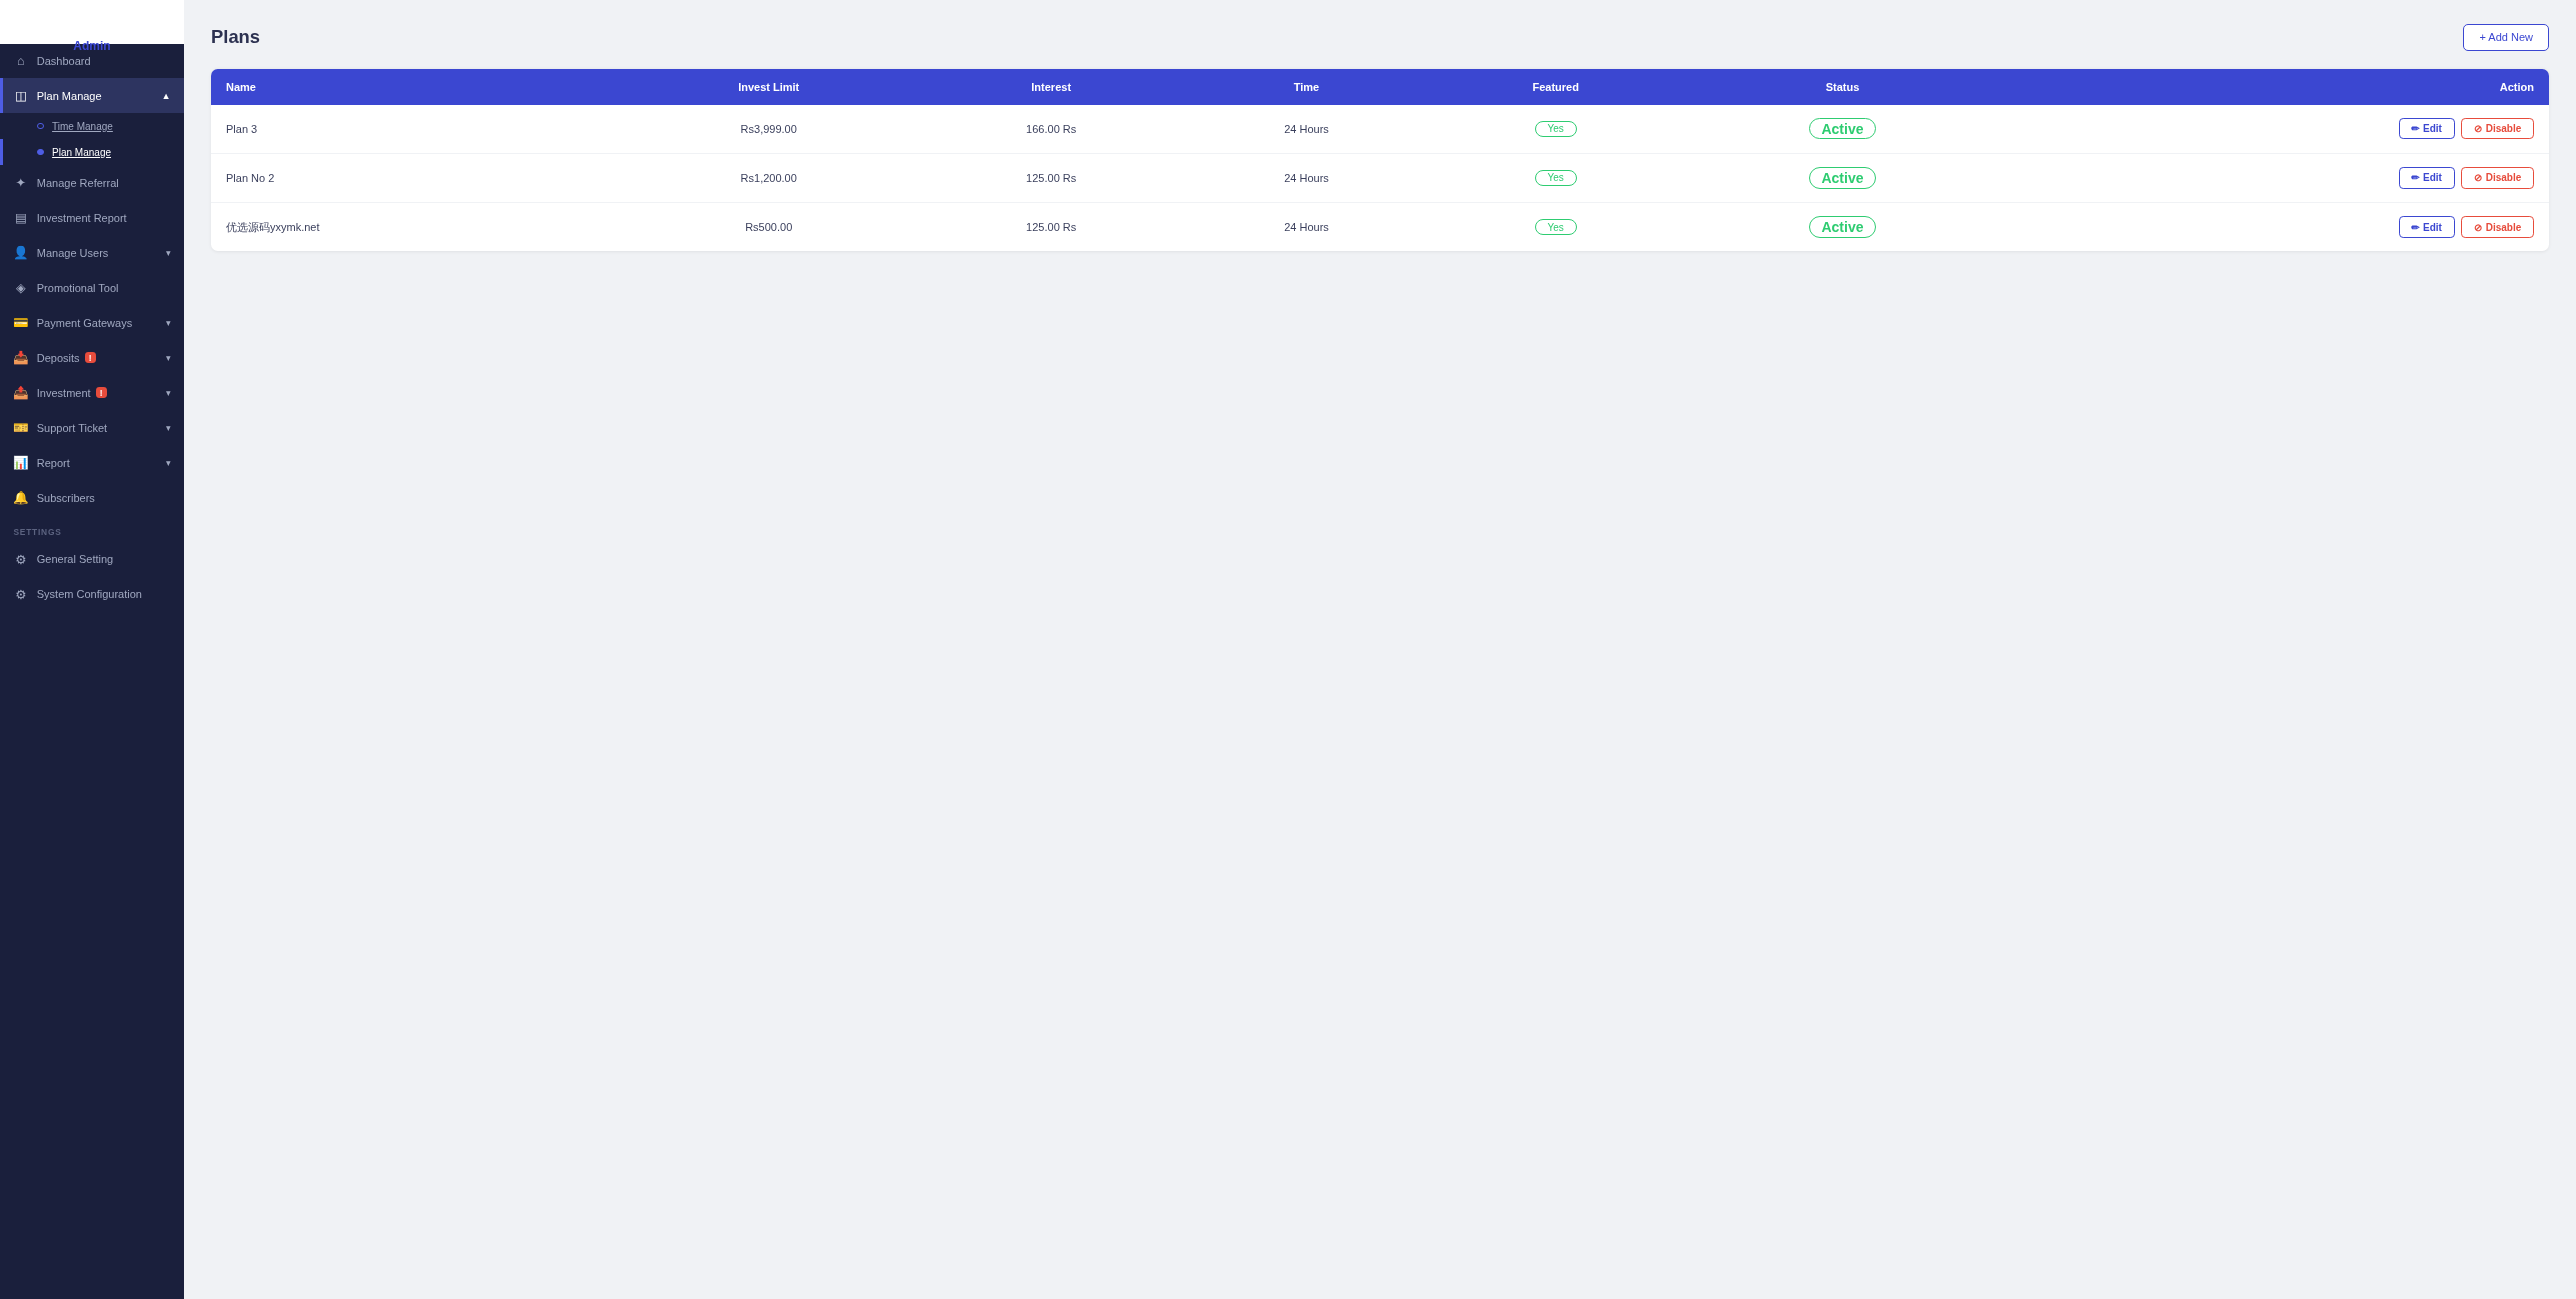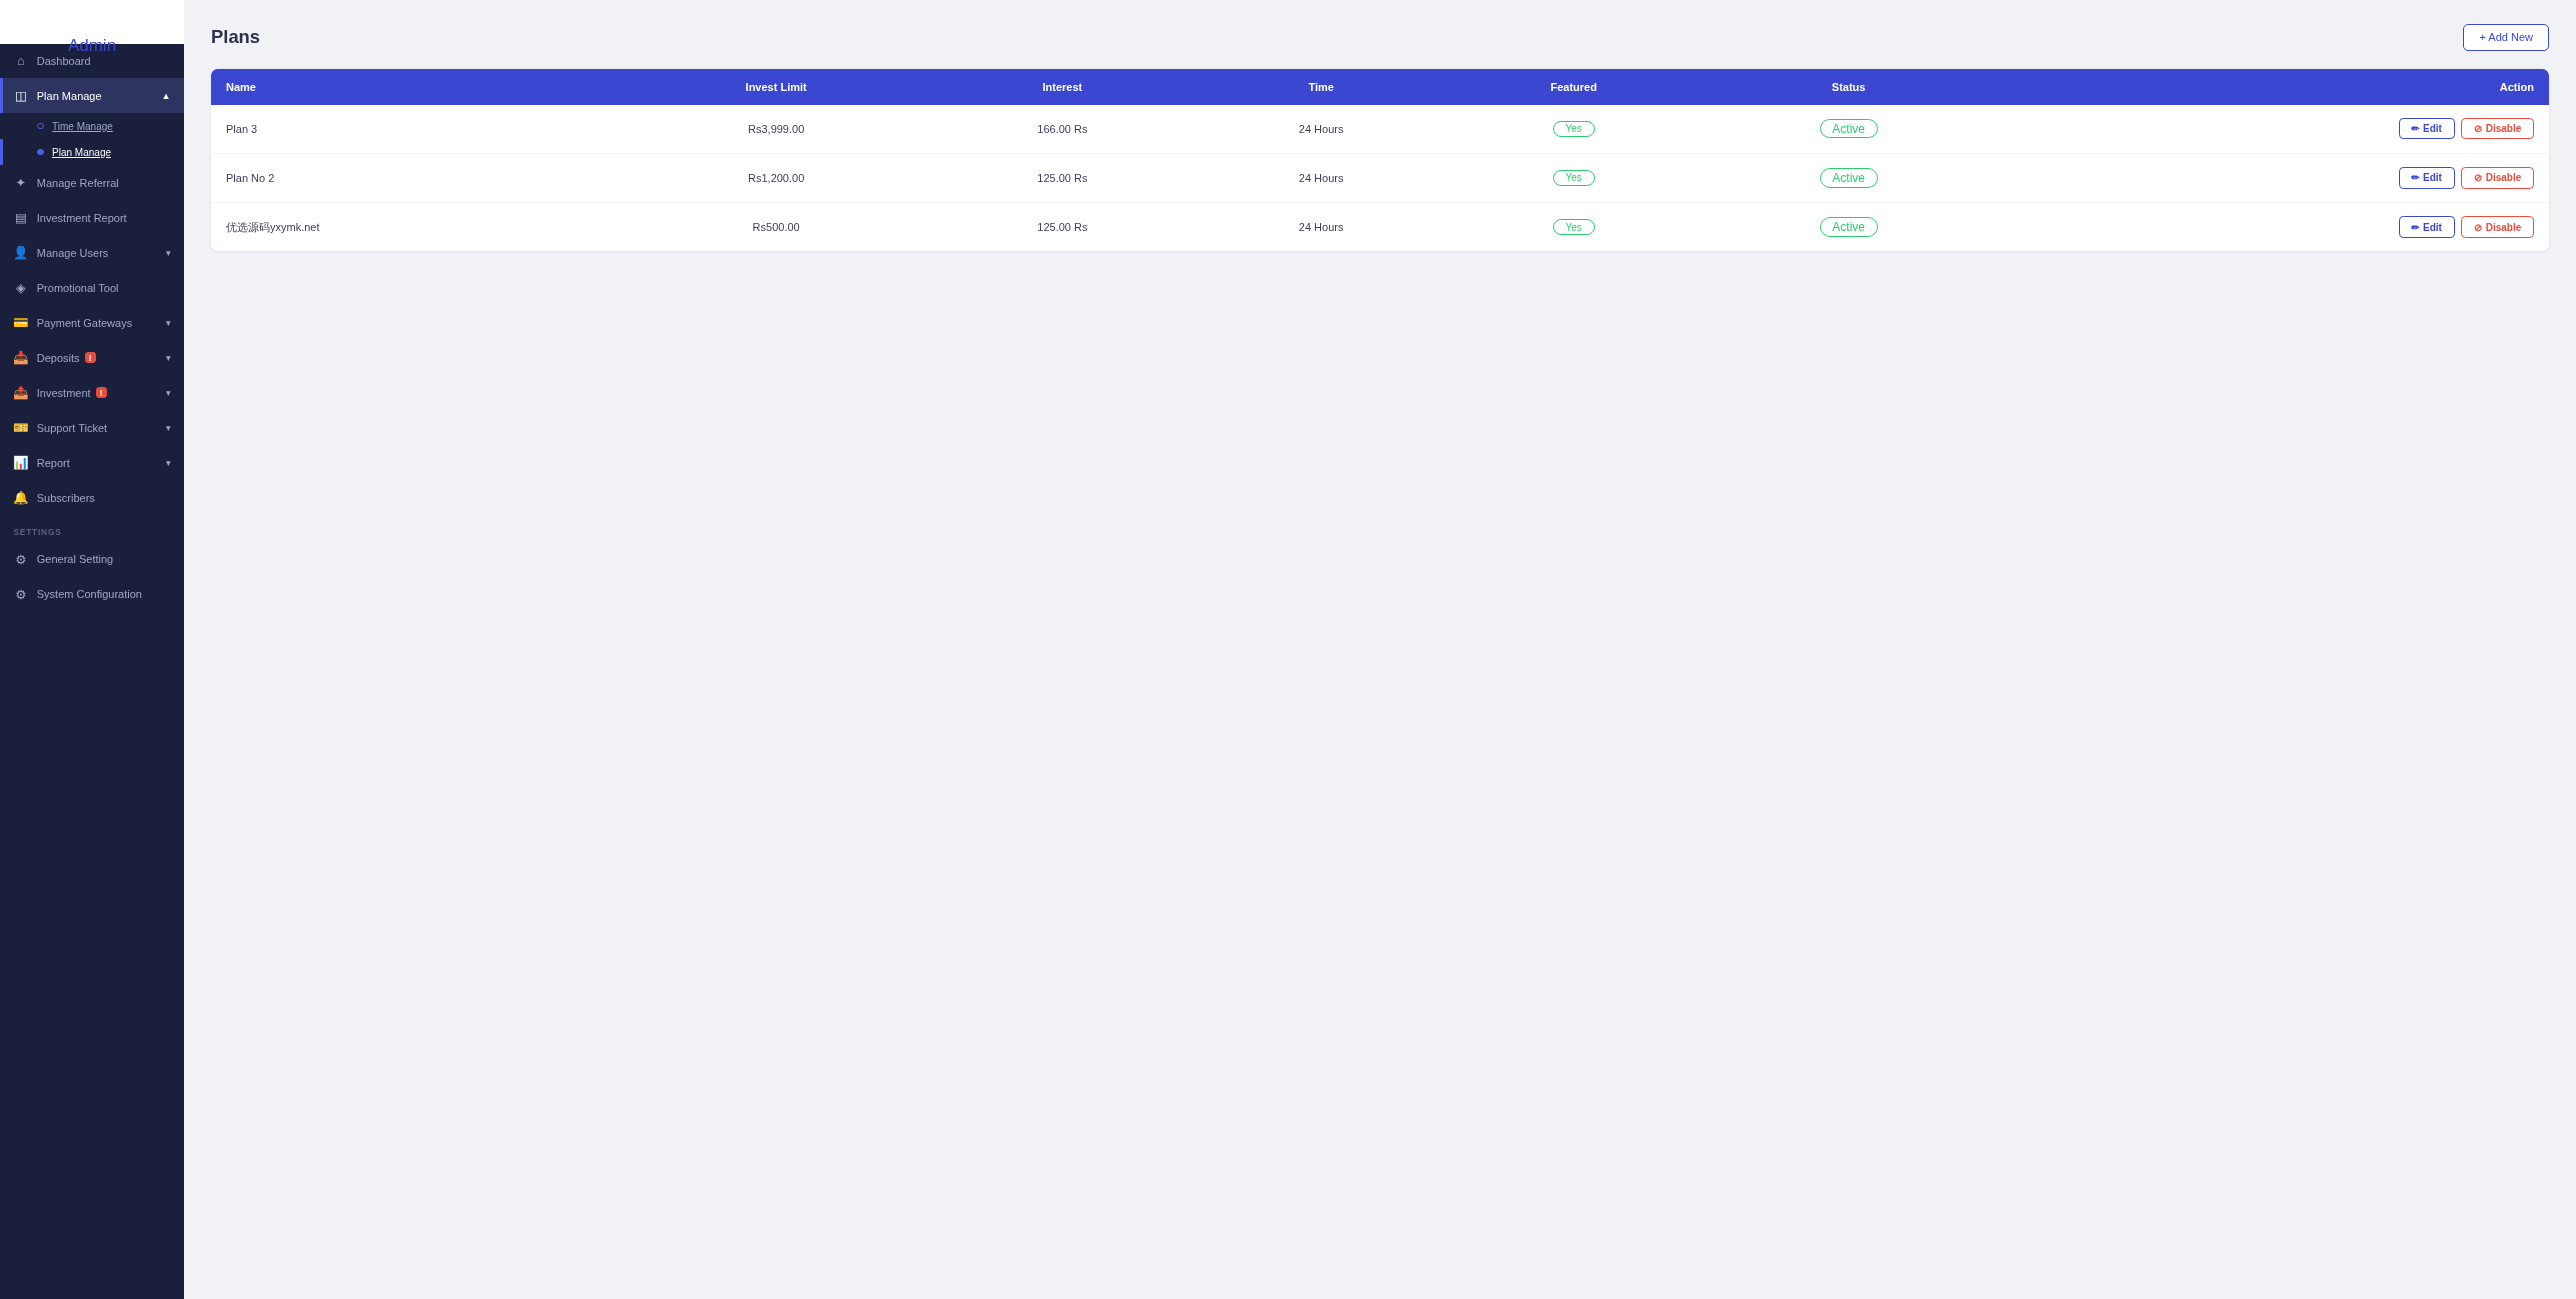--- a/index.html
+++ b/index.html
@@ -19,22 +19,22 @@
     .sidebar-logo {
       background: #fff;
       padding: 8.4px 13.4px;
       display: flex;
       align-items: center;
       justify-content: center;
       height: 44px;
     }
     .sidebar-logo span {
       color: #3b47d1;
-      font-weight: 400;
-      font-size: 17px;
+      font-weight: 700;
+      font-size: 12px;
       margin-top: 47px;
     }
     .sidebar-item {
       display: flex;
       align-items: center;
       padding: 10px 13.4px;
       cursor: pointer;
       position: relative;
       font-size: 11px;
       color: #a0a8c0;
@@ -165,22 +165,22 @@
       padding: 1.7px 11.7px;
       font-size: 10px;
       font-weight: 500;
     }
     .status-badge {
       display: inline-block;
       border: 0.8px solid #2ecc71;
       color: #2ecc71;
       border-radius: 25px;
       padding: 1.7px 11.7px;
-      font-size: 12px;
-      font-weight: 400;
+      font-size: 14px;
+      font-weight: 700;
       text-align: right;
     }
     .action-btns {
       display: flex;
       gap: 6.7px;
       justify-content: flex-end;
       align-items: center;
     }
     .edit-btn {
       border: 1.3px solid #3b47d1;

